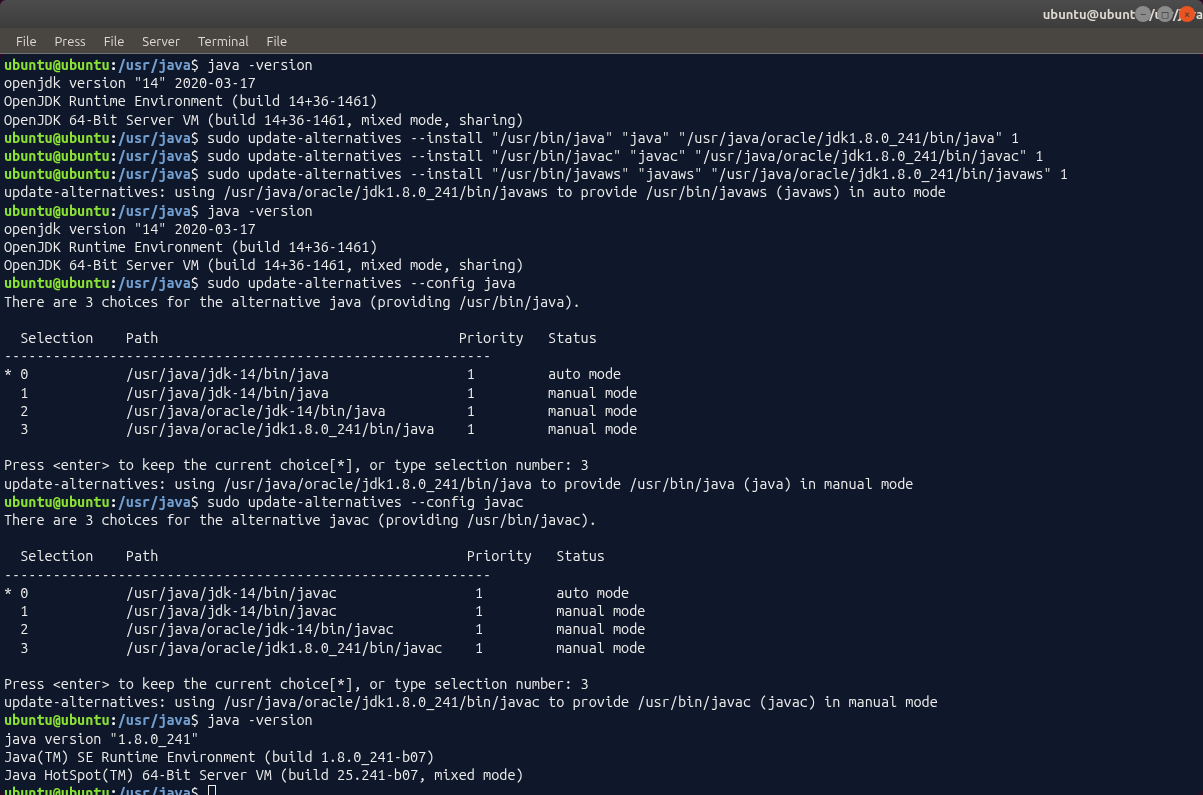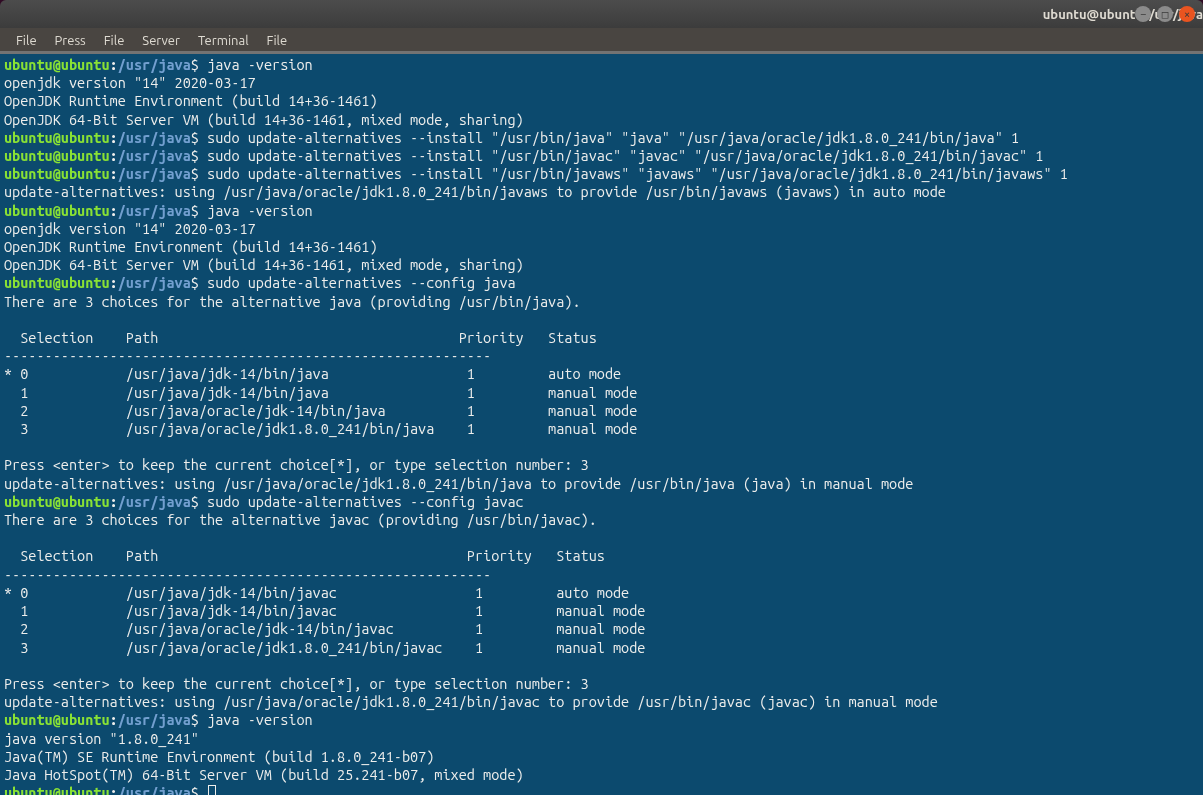--- a/index.html
+++ b/index.html
@@ -43,39 +43,40 @@
     .wc-min { background: #8b8b8b; }
     .wc-max { background: #8b8b8b; }
     .wc-close { background: #e95420; }
     .menubar {
       height: 26px;
       background: #494541;
       display: flex;
       align-items: center;
       padding: 0 8px;
       gap: 2px;
-      border-bottom: 3px solid #737373;
+      border-bottom: 1px solid #737373;
     }
     .menu-item {
       color: #dfdbd2;
       font-family: "Ubuntu", sans-serif;
       font-size: 13px;
       padding: 3px 8px;
       cursor: pointer;
     }
     .terminal {
-      background: #0c4a6e;
+      background: #0f172a;
       padding: 2px 4px;
       font-size: 14.5px;
       line-height: 18.2px;
       white-space: pre;
       font-family: "Ubuntu Mono", "DejaVu Sans Mono", "Consolas", monospace;
       color: #eeeeec;
       height: calc(795px - 28px - 26px);
       overflow: hidden;
+      border-radius: 6px;
     }
     .user { color: #8ae234; font-weight: bold; }
     .host { color: #8ae234; font-weight: bold; }
     .colon { color: #eeeeec; font-weight: bold; }
     .path { color: #729fcf; font-weight: bold; }
     .dollar { color: #eeeeec; }
     .cmd { color: #eeeeec; }
     .out { color: #eeeeec; }
     .cursor {
       display: inline-block;

